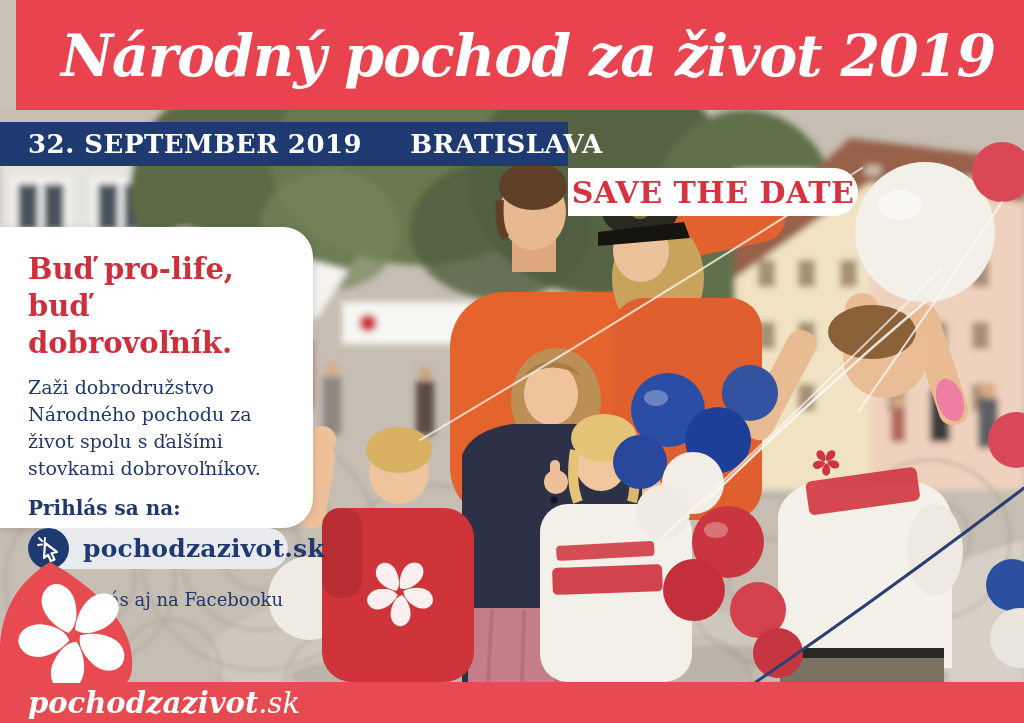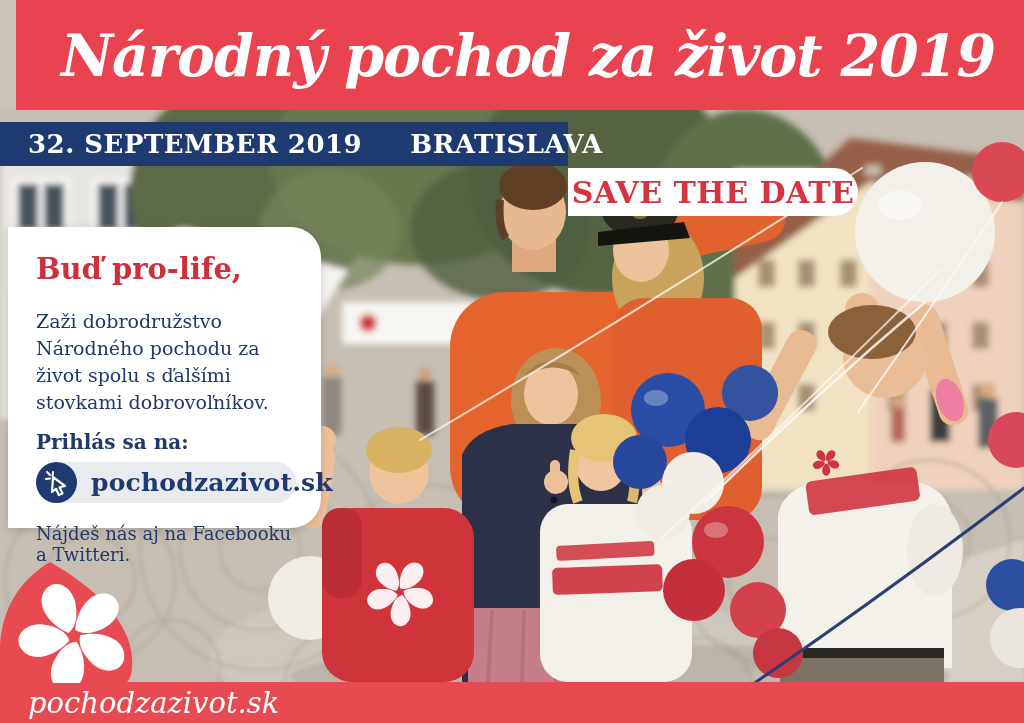--- a/index.html
+++ b/index.html
@@ -14,39 +14,39 @@
   .photo-scene{position:absolute;top:110px;left:0;width:1024px;height:572px;z-index:1;}
   
   .date-bar{position:absolute;top:122px;left:0;width:568px;height:44px;background:#1e3a70;
             display:flex;align-items:center;padding-left:28px;box-sizing:border-box;z-index:20;}
   .date-bar .txt{color:#fff;font-weight:bold;font-size:26px;letter-spacing:.5px;white-space:nowrap;}
   .date-sep{display:inline-block;width:4px;height:30px;background:#ffffff;margin:0 24px;}
   .std-box{position:absolute;top:120px;left:568px;width:290px;height:48px;background:#ffffff;
            border-radius:0 24px 24px 0;display:flex;align-items:center;justify-content:center;z-index:21;margin-top:48px;}
   .std-box span{color:#d6323f;font-weight:bold;font-size:30px;letter-spacing:.5px;}
   
-  .info-card{position:absolute;top:227px;left:8px;width:313px;height:301px;background:#ffffff;
+  .info-card{position:absolute;top:227px;left:0;width:313px;height:301px;background:#ffffff;
              border-radius:0 30px 30px 0;z-index:22;padding:24px 20px 0 28px;box-sizing:border-box;
              box-shadow:0 2px 8px rgba(0,0,0,.15);}
   .card-heading{color:#ce2f3c;font-weight:bold;font-size:29px;line-height:1.28;margin:0;}
   .card-heading span{display:block;}
-  .card-body{color:#21386b;font-size:19px;line-height:1.42;margin:20px 0 0 0;width:258px;}
+  .card-body{color:#21386b;font-size:19px;line-height:1.42;margin:12px 0 0 0;width:258px;}
   .signup-label{color:#21386b;font-weight:bold;font-size:20px;margin-top:14px;}
   .site-pill{margin-top:8px;width:260px;height:41px;background:#e9ebee;border-radius:21px;
              display:flex;align-items:center;}
   .pill-circle{width:41px;height:41px;border-radius:50%;background:#1e3a70;flex:0 0 auto;
                display:flex;align-items:center;justify-content:center;}
   .pill-text{color:#1e3a70;font-weight:bold;font-size:25px;margin-left:14px;letter-spacing:.2px;}
   .social-note{color:#21386b;font-size:18px;margin-top:20px;}
   
   .footer-bar{position:absolute;top:682px;left:0;width:1024px;height:41px;background:#e84a52;
               display:flex;align-items:center;justify-content:space-between;
               padding:0 28px;box-sizing:border-box;z-index:25;}
   .footer-site{color:#fff;font-style:italic;font-size:29px;white-space:nowrap;}
-  .footer-site .b{font-weight:normal;}
+  .footer-site .b{font-weight:bold;}
   .footer-site .tld{font-weight:normal;margin-top:15px;}
   .footer-tagline{color:#fff;font-style:italic;font-weight:600;font-size:21px;white-space:nowrap;}
   .logo-drop{position:absolute;left:0;top:560px;width:140px;height:123px;z-index:26;}
 </style>
 </head>
 <body>
 
 <div class="poster">
 
   <svg class="photo-scene" viewBox="0 0 1024 572" xmlns="http://www.w3.org/2000/svg">
@@ -336,20 +336,21 @@
     <span class="txt">BRATISLAVA</span>
   </div>
 
   <div class="std-box">
     <span>SAVE THE DATE</span>
   </div>
 
   <aside class="info-card">
     <h2 class="card-heading">
       <span>Buď pro-life,</span>
+      <span>buď dobrovoľník.</span>
     </h2>
     <p class="card-body">Zaži dobrodružstvo Národného pochodu za život spolu s ďalšími stovkami dobrovoľníkov.</p>
     <div class="signup-label">Prihlás sa na:</div>
     <div class="site-pill">
       <span class="pill-circle">
         <svg width="41" height="41" viewBox="0 0 41 41">
           <g stroke="#ffffff" stroke-width="2" stroke-linecap="round">
             <line x1="11" y1="10" x2="14" y2="13"></line>
             <line x1="10" y1="17" x2="14" y2="16.5"></line>
             <line x1="17" y1="10" x2="16.5" y2="14"></line>

